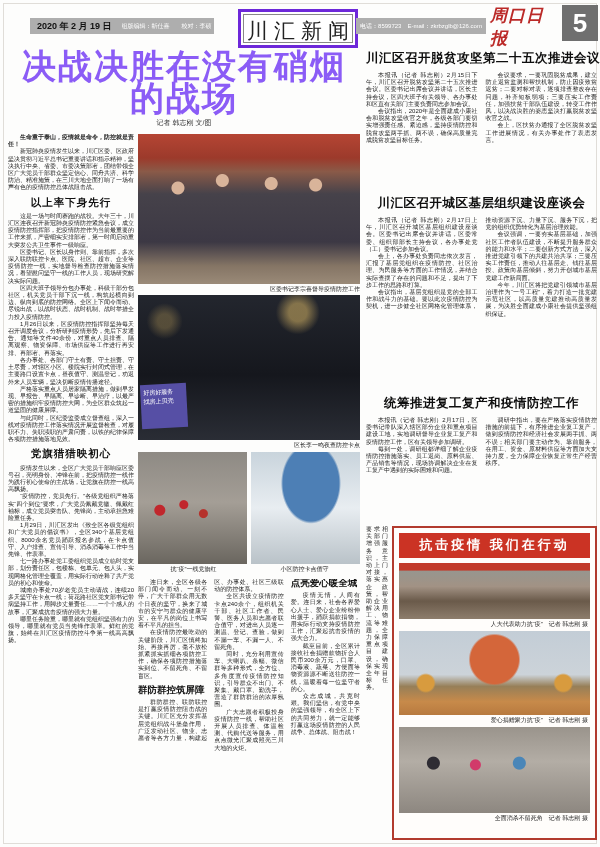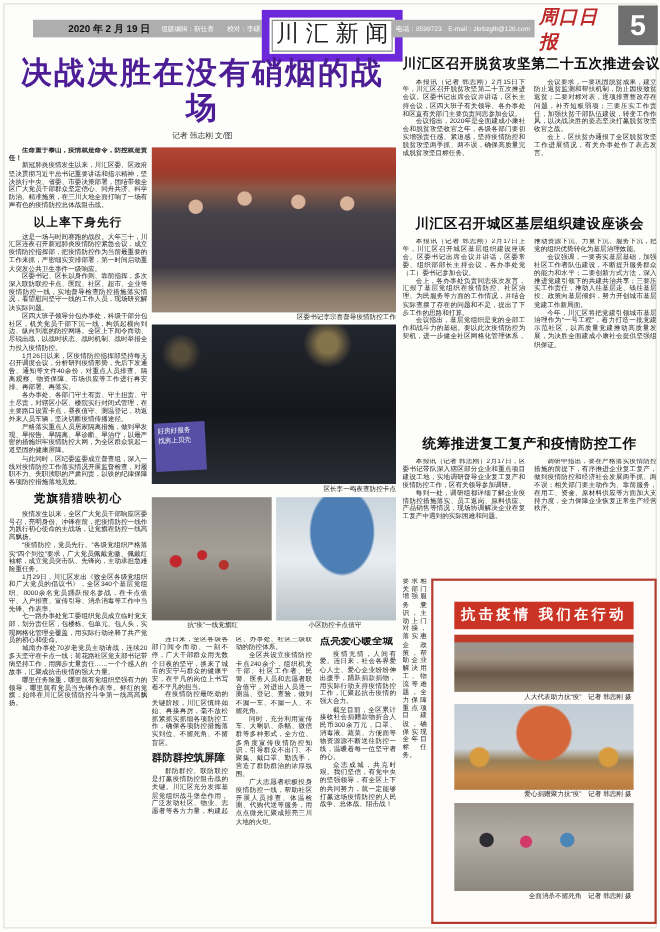--- a/index.html
+++ b/index.html
@@ -2,39 +2,39 @@
 <html><head>
 <meta charset="utf-8">
 <style>
   html,body{margin:0;padding:0;background:#fff;}
   .page{position:relative;width:600px;height:847px;background:#fdfdfc;overflow:hidden;
         font-family:"Liberation Sans",sans-serif;color:#1a1a1a;}
   .frame{position:absolute;left:3px;top:3px;right:3px;bottom:3px;border:1px solid #e0ddd8;pointer-events:none;}
 
   
   .bar-left{position:absolute;left:30px;top:18px;width:184px;height:16px;background:#aeaeae;
-            display:flex;align-items:center;padding-left:25px;}
+            display:flex;align-items:center;}
   .date{font-size:9px;font-weight:bold;color:#111;padding-left:7px;white-space:nowrap;}
   .editors{font-size:6px;color:#fff;margin-left:10px;white-space:nowrap;overflow:hidden;}
   .section-box{position:absolute;left:238px;top:9px;width:114px;height:33px;background:#fff;
-               border:7px solid #6d28d9;box-shadow:inset 0 0 0 2px #fff, inset 0 0 0 3px #888;
-               display:flex;align-items:flex-start;justify-content:center;}
+               border:3px solid #6d28d9;box-shadow:inset 0 0 0 2px #fff, inset 0 0 0 3px #888;
+               display:flex;align-items:flex-end;justify-content:center;}
   .section-box span{font-family:"Liberation Serif",serif;font-size:21px;letter-spacing:6px;color:#222;padding-left:6px;}
   .bar-right{position:absolute;left:356px;top:18px;width:130px;height:16px;background:#aeaeae;
              display:flex;align-items:center;justify-content:center;}
   .contact{font-size:6px;color:#fff;white-space:nowrap;overflow:hidden;}
   .masthead{position:absolute;left:490px;top:14px;width:70px;height:26px;color:#bb2a28;
             font-family:"Liberation Serif",serif;font-weight:bold;font-style:italic;
             font-size:17px;letter-spacing:1px;display:flex;align-items:center;}
   .pagenum{position:absolute;left:562px;top:5px;width:36px;height:36px;background:#6f6f6f;
            color:#fff;font-size:26px;font-weight:bold;display:flex;align-items:center;justify-content:center;}
 
   
   .main-article{position:absolute;left:8px;top:50px;width:352px;height:789px;}
-  .headline{font-size:28px;font-weight:900;letter-spacing:2px;text-align:center;color:#4c1d95;line-height:32px;}
+  .headline{font-size:34px;font-weight:900;letter-spacing:2px;text-align:center;color:#8b5cf6;line-height:32px;}
   .subtitle{font-size:12px;font-weight:bold;color:#c43a2e;text-align:center;margin-top:5px;}
   .byline{font-size:7px;color:#333;text-align:center;margin-top:4px;}
   .article-body{display:flex;margin-top:6px;}
   .col-left{width:126px;height:716px;overflow:hidden;}
   .smalltext{font-size:6px;line-height:7.2px;text-align:justify;color:#222;}
   .smalltext p{margin:0;text-indent:2em;}
   .plist{display:contents;}
   .intro{font-weight:bold;}
   .subhead{font-size:10.5px;font-weight:900;text-align:center;margin:7px 0;color:#111;letter-spacing:1px;}
   .minihead{font-size:9.5px;font-weight:900;text-align:left;margin:6px 0;color:#111;}
@@ -70,21 +70,21 @@
   
   .right-col{position:absolute;left:366px;top:50px;width:231px;height:789px;}
   .r-title{font-size:12.5px;font-weight:900;text-align:center;margin:0 0 5px;color:#0e0e0e;letter-spacing:.5px;white-space:nowrap;}
   .cols2{column-count:2;column-gap:8px;overflow:hidden;text-align:justify;}
   .body1{height:107px;margin-bottom:16px;}
   .body2{height:164px;margin-bottom:14px;}
   .body3{height:103px;margin-bottom:6px;}
 
   .bottom-row{display:flex;height:314px;}
   .side-col{width:22px;margin-right:4px;overflow:hidden;}
-  .campaign{flex:1;border:2px solid #b23b2e;padding:19px;display:flex;flex-direction:column;box-sizing:border-box;background:#fffdfb;}
+  .campaign{flex:1;border:2px solid #b23b2e;padding:5px;display:flex;flex-direction:column;box-sizing:border-box;background:#fffdfb;}
   .banner{background:#cb3324;color:#fff;font-size:13px;font-weight:900;letter-spacing:3px;
           text-align:center;padding:3px 0 4px;}
   .rcap{font-size:6px;color:#222;text-align:right;height:10px;line-height:10px;overflow:hidden;padding-right:2px;}
   .rphoto-a{height:56px;margin-top:5px;background:
       linear-gradient(180deg,#c23a2a 0%,#c23a2a 13%,#97968f 14%,#a29284 42%,#6a5a4a 68%,#8d7d6c 100%);}
   .rphoto-b{height:84px;margin-top:2px;background:
       radial-gradient(circle at 50% 34%, #d4663a 0 24px, transparent 26px),
       radial-gradient(circle at 14% 62%, #d89b3e 0 8px, transparent 10px),
       radial-gradient(circle at 86% 62%, #d89b3e 0 8px, transparent 10px),
       linear-gradient(180deg,#c3cdd6 0%,#ccd3d9 52%,#977f58 66%,#c78a4a 84%,#b87a3f 100%);}

